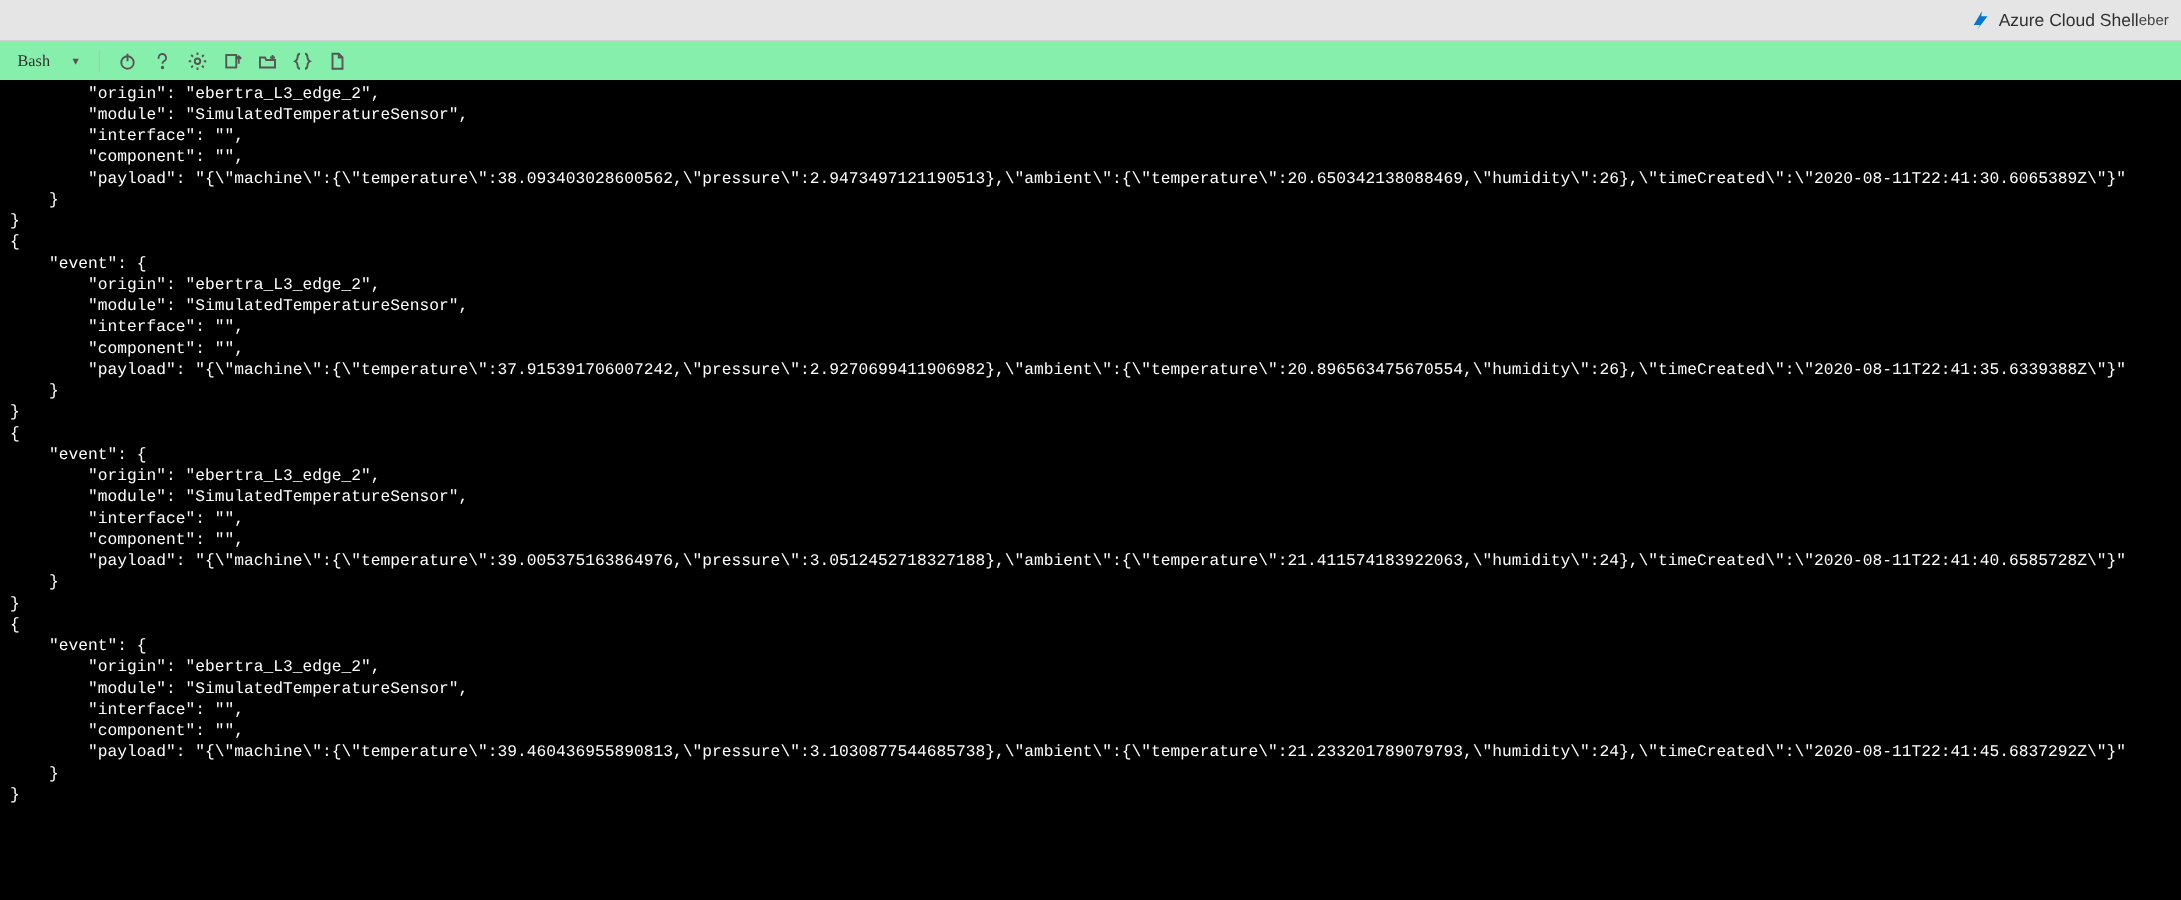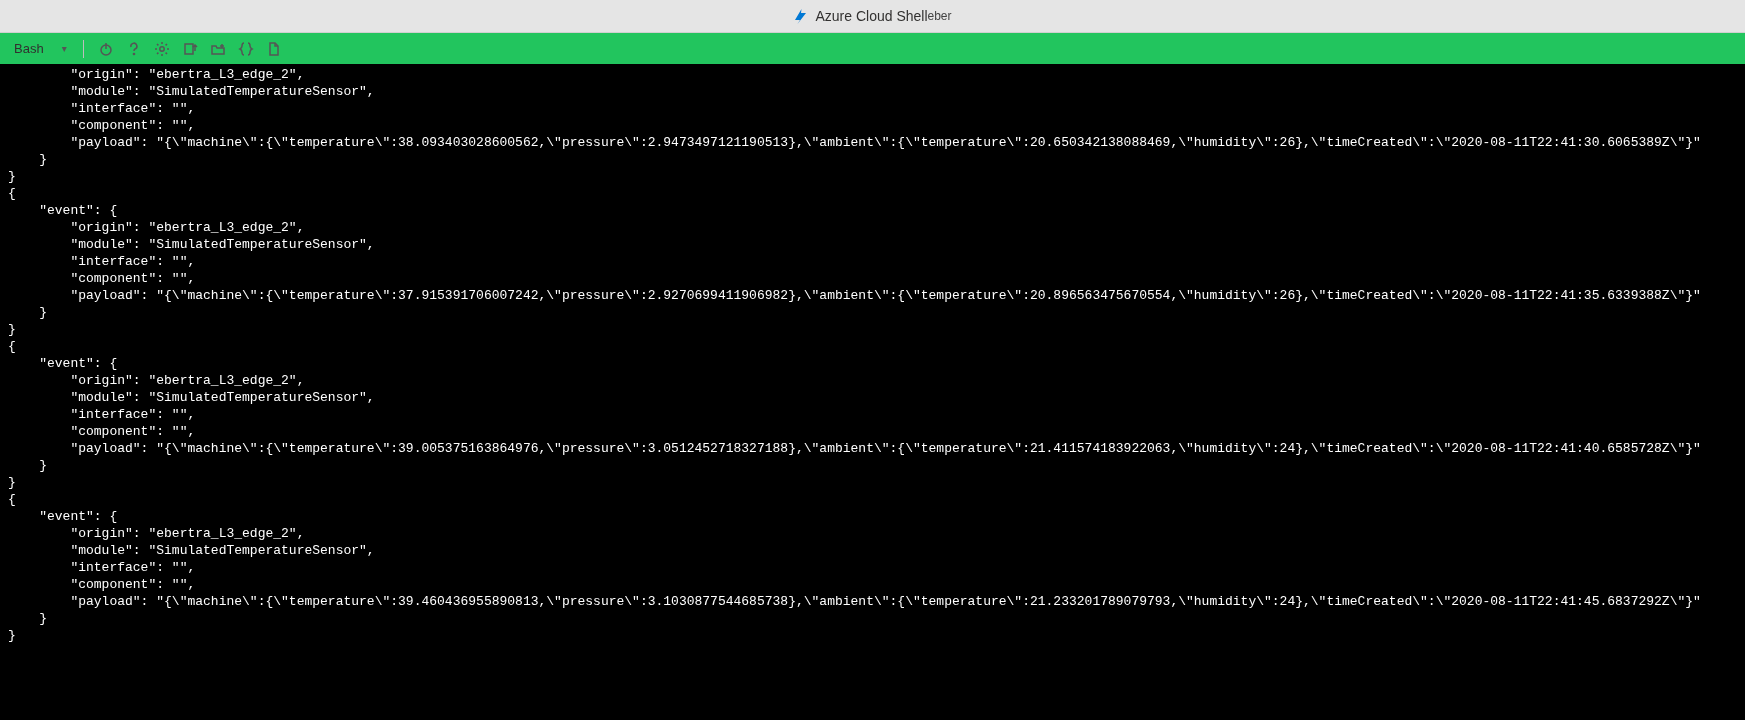--- a/index.html
+++ b/index.html
@@ -1,21 +1,21 @@
 <!DOCTYPE html>
 <html><head>
 <meta charset="utf-8">
 <style>
   * { margin: 0; padding: 0; box-sizing: border-box; }
   html, body { width: 1745px; height: 720px; font-family: "Segoe UI", Arial, sans-serif; overflow: hidden; background: #e5e5e5; }
-  .titlebar { height: 32px; background: #e5e5e5; display: flex; align-items: center; padding: 0 8px; font-size: 14px; color: #323130; justify-content: center; }
+  .titlebar { height: 32px; background: #e5e5e5; display: flex; align-items: center; padding: 0 8px; font-size: 14px; color: #323130; justify-content: flex-end; }
   .titlebar-left { display: flex; align-items: center; gap: 6px; }
   .azure-logo { width: 18px; height: 18px; display:inline-flex; align-items:center; justify-content:center;}
   .user-label { font-size: 12px; color: #444; padding-right: 2px;}
-  .toolbar { height: 32px; background: #22c55e; border-top:1px solid #d0d0d0; display: flex; align-items: center; padding: 0 8px; gap: 4px; }
+  .toolbar { height: 32px; background: #86efac; border-top:1px solid #d0d0d0; display: flex; align-items: center; padding: 0 8px; gap: 4px; font-family: Liberation Serif, serif; }
   .shell-select { display: flex; align-items: center; font-size: 13px; color: #323130; padding: 0 6px; height: 24px; cursor: pointer; gap: 18px;}
   .chev { font-size: 10px; color: #555;}
   .divider { width: 1px; height: 18px; background: #bdbdbd; margin: 0 6px; }
   .icon-btn { width: 24px; height: 24px; display:flex; align-items:center; justify-content:center; cursor:pointer; color:#555; }
   .icon-btn svg { width:16px; height:16px; stroke:#555; fill:none; stroke-width:1.5; }
   .terminal { position:absolute; top:64px; left:0; right:0; bottom:0; background:#000; color:#fff; font-family: Consolas, "Courier New", monospace; font-size:13px; line-height:17px; padding: 2px 8px 8px 8px; white-space: pre; overflow:hidden;}
 </style>
 </head>
 <body>
 

